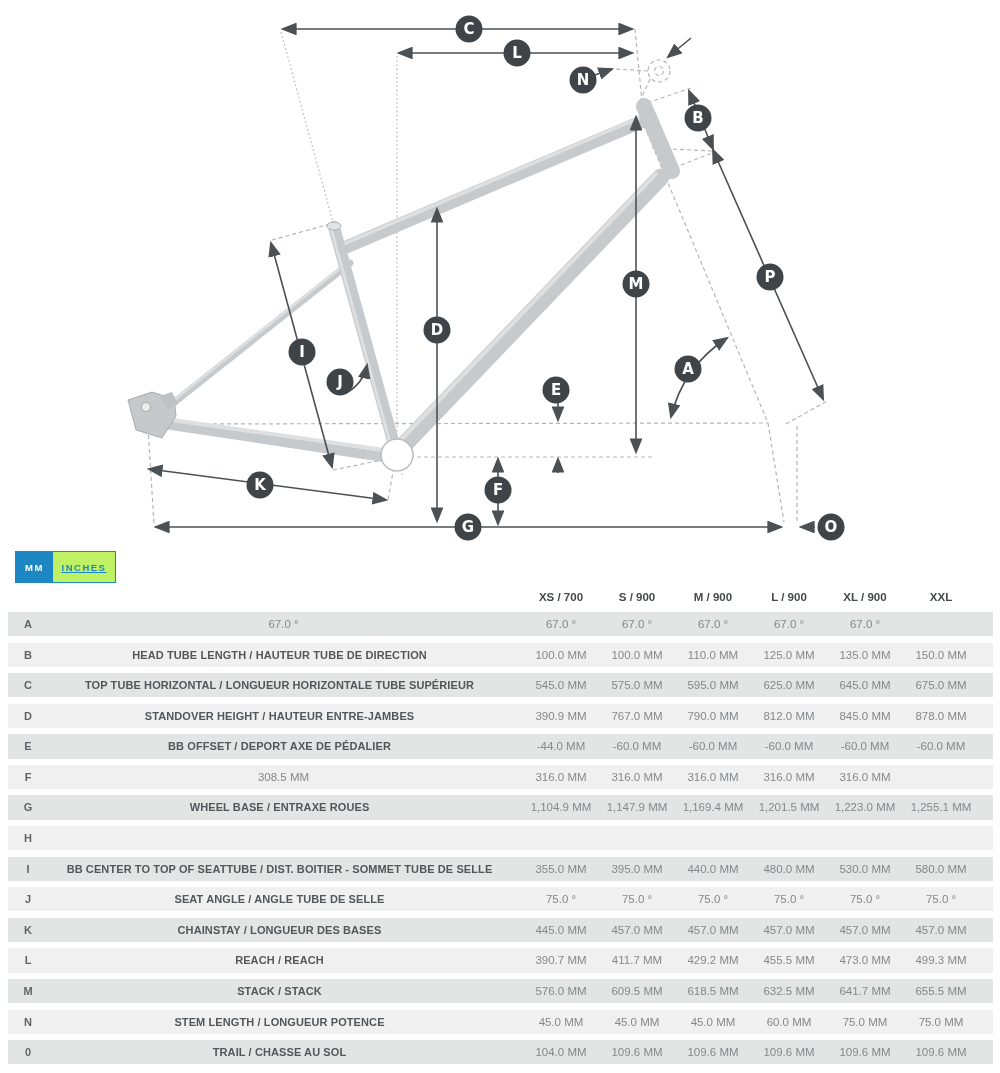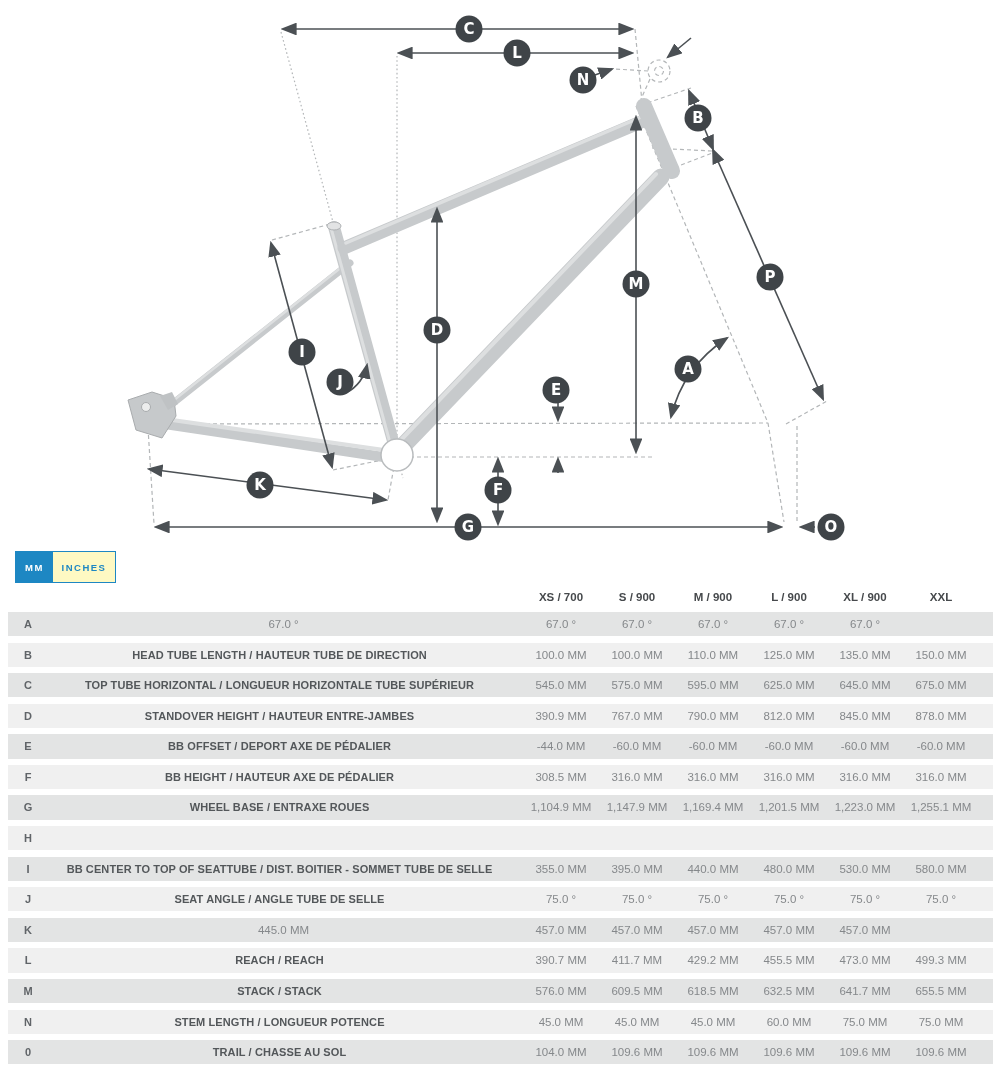--- a/index.html
+++ b/index.html
@@ -17,21 +17,21 @@
   .marker-letter{fill:#fff;font-family:"DejaVu Sans","Liberation Sans",sans-serif;
     font-size:15px;font-weight:bold;text-anchor:middle;}
 
   
   .toggle{position:absolute;top:551px;left:15px;display:flex;height:32px;
     border:1px solid var(--accent);box-sizing:border-box;background:#fff;}
   .toggle .seg{display:flex;align-items:center;justify-content:center;
     font-size:9.5px;font-weight:bold;letter-spacing:1.5px;cursor:pointer;
     font-family:"Liberation Sans",sans-serif;}
   .seg-mm{width:37px;background:var(--accent);color:#fff;}
-  .seg-in{width:62px;background:#fef9c3;color:var(--accent);}
+  .seg-in{width:62px;background:#bef264;color:var(--accent);text-decoration:underline;}
 
   
   .geo{position:absolute;top:584px;left:8px;width:985px;text-align:center;}
   .grid-row{display:grid;grid-template-columns:32px 479px repeat(6,76px);align-items:center;}
   .geo-head{height:26px;line-height:26px;margin-bottom:2px;}
   .geo-head .hcell{font-size:11.5px;font-weight:bold;color:#46494c;padding-left:8px;}
   .geo-row{height:24.2px;line-height:24.2px;margin-bottom:6.4px;}
   .geo-row.even{background:#e3e4e4;}
   .geo-row.odd{background:#f0f0f0;}
   .cell-letter{font-size:11px;font-weight:bold;color:#606468;padding-left:8px;}
@@ -240,21 +240,20 @@
   <span class="cell-value">-44.0 MM</span>
         <span class="cell-value">-60.0 MM</span>
         <span class="cell-value">-60.0 MM</span>
         <span class="cell-value">-60.0 MM</span>
         <span class="cell-value">-60.0 MM</span>
         <span class="cell-value">-60.0 MM</span>
       </div>
 
   <div class="grid-row geo-row odd">
     <span class="cell-letter">F</span>
-    <span class="cell-label">BB HEIGHT / HAUTEUR AXE DE PÉDALIER</span>
   <span class="cell-value">308.5 MM</span>
         <span class="cell-value">316.0 MM</span>
         <span class="cell-value">316.0 MM</span>
         <span class="cell-value">316.0 MM</span>
         <span class="cell-value">316.0 MM</span>
         <span class="cell-value">316.0 MM</span>
       </div>
 
   <div class="grid-row geo-row even">
     <span class="cell-letter">G</span>
@@ -294,20 +293,21 @@
   <span class="cell-value">75.0 °</span>
         <span class="cell-value">75.0 °</span>
         <span class="cell-value">75.0 °</span>
         <span class="cell-value">75.0 °</span>
         <span class="cell-value">75.0 °</span>
         <span class="cell-value">75.0 °</span>
       </div>
 
   <div class="grid-row geo-row even">
     <span class="cell-letter">K</span>
+    <span class="cell-label">CHAINSTAY / LONGUEUR DES BASES</span>
   <span class="cell-value">445.0 MM</span>
         <span class="cell-value">457.0 MM</span>
         <span class="cell-value">457.0 MM</span>
         <span class="cell-value">457.0 MM</span>
         <span class="cell-value">457.0 MM</span>
         <span class="cell-value">457.0 MM</span>
       </div>
 
   <div class="grid-row geo-row odd">
     <span class="cell-letter">L</span>

